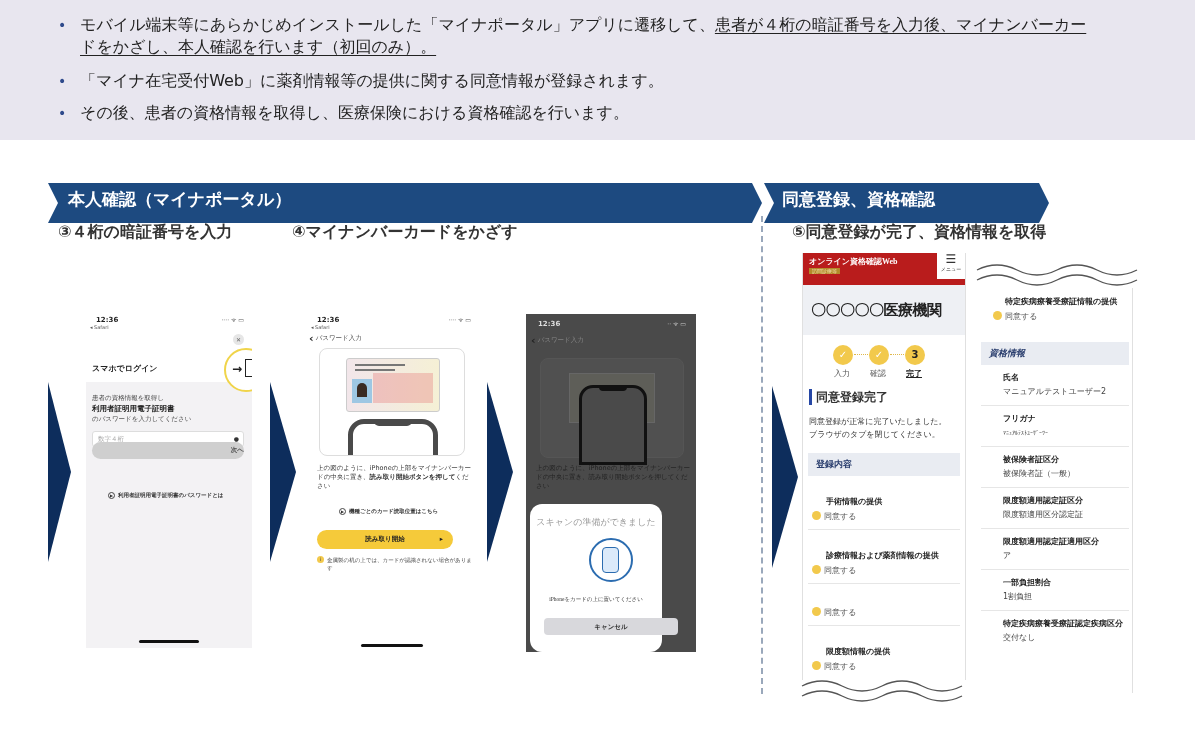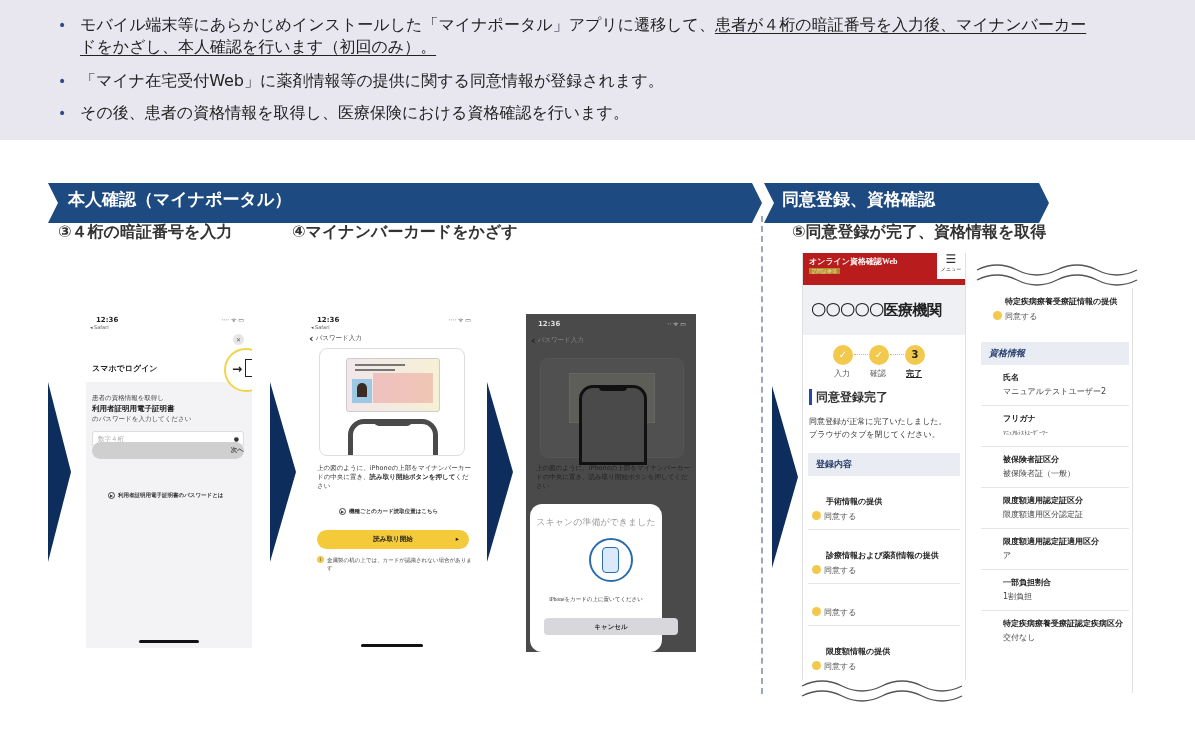--- a/index.html
+++ b/index.html
@@ -132,21 +132,21 @@
     </div>
     <div style="position:absolute; left:28px; top:70px; width:90px; height:60px; border:5px solid #4a4a4a; border-radius:16px 16px 0 0;"></div>
     <div style="position:absolute; left:54px; top:70px; width:38px; height:7px; background:#4a4a4a; border-radius:0 0 5px 5px;"></div>
   </div>
   <div style="position:absolute; left:14px; top:154px; width:156px; font-size:6.5px; line-height:9px; color:#333;">
     <span>上の図のように、iPhoneの上部をマイナンバーカードの中央に置き、</span><b>読み取り開始ボタンを押して</b><span>ください</span>
   </div>
   <div style="position:absolute; left:36px; top:198px; font-size:5.5px; font-weight:bold; color:#333;">
     <span style="display:inline-block; width:7px; height:7px; border:1px solid #444; border-radius:50%; font-size:4px; text-align:center; line-height:6px; margin-right:3px;">▶</span><span>機種ごとのカード読取位置はこちら</span>
   </div>
-  <div style="position:absolute; left:14px; top:220px; width:152px; height:19px; background:#f5ca3a; border-radius:10px; text-align:center; line-height:19px; font-size:6.5px; font-weight:bold;">
+  <div style="position:absolute; left:14px; top:220px; width:136px; height:19px; background:#f5ca3a; border-radius:10px; text-align:center; line-height:19px; font-size:6.5px; font-weight:bold;">
     <span>読み取り開始</span>
     <span style="position:absolute; right:10px;">▸</span>
   </div>
   <div style="position:absolute; left:14px; top:246px; width:156px; font-size:5.5px; line-height:8px; color:#444; padding-left:10px;">
     <span style="position:absolute; left:0; top:0; width:7px; height:7px; border-radius:50%; background:#f2c94c; font-size:5px; text-align:center; line-height:7px;">i</span>
     <span>金属製の机の上では、カードが認識されない場合があります</span>
   </div>
   <div class="homebar" style="left:58px; top:334px; width:62px;"></div>
 </div>
 

